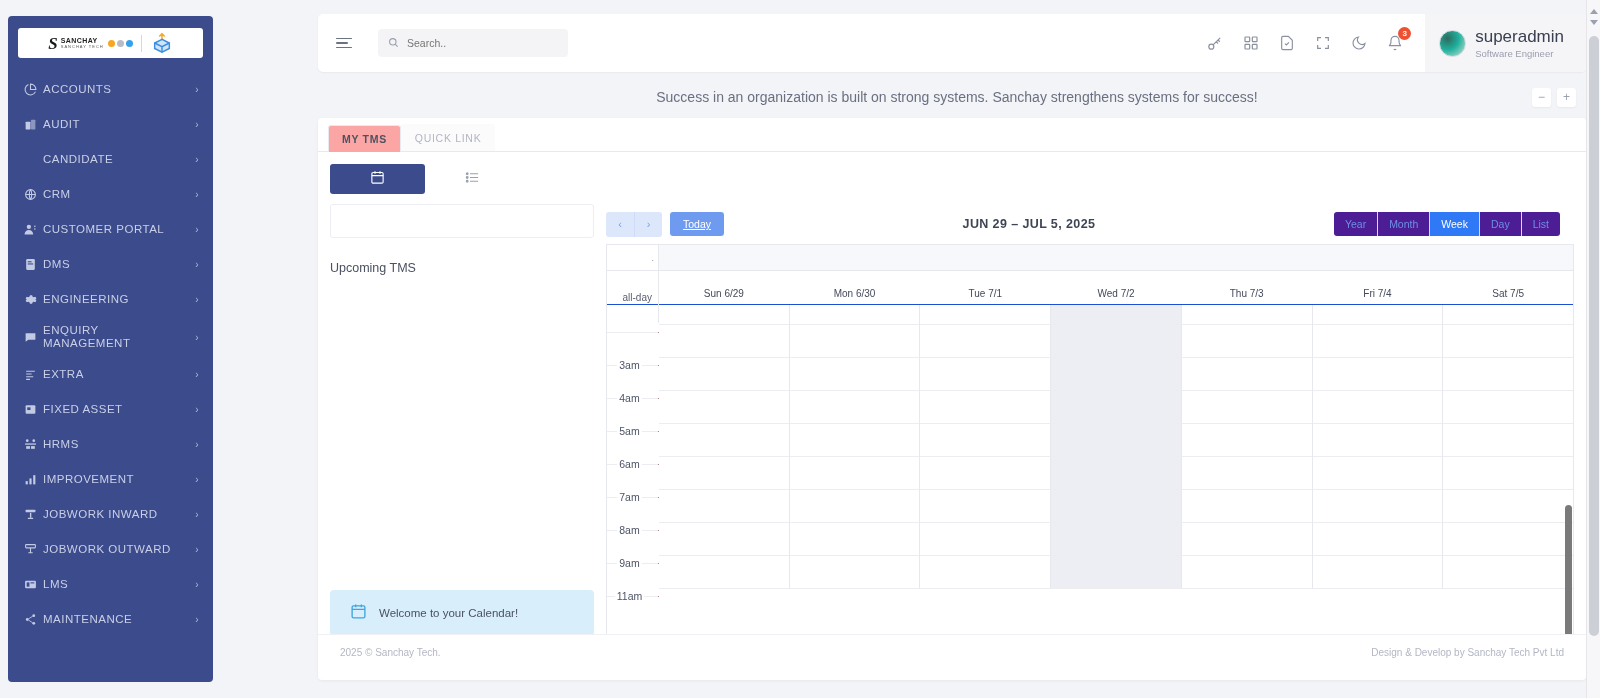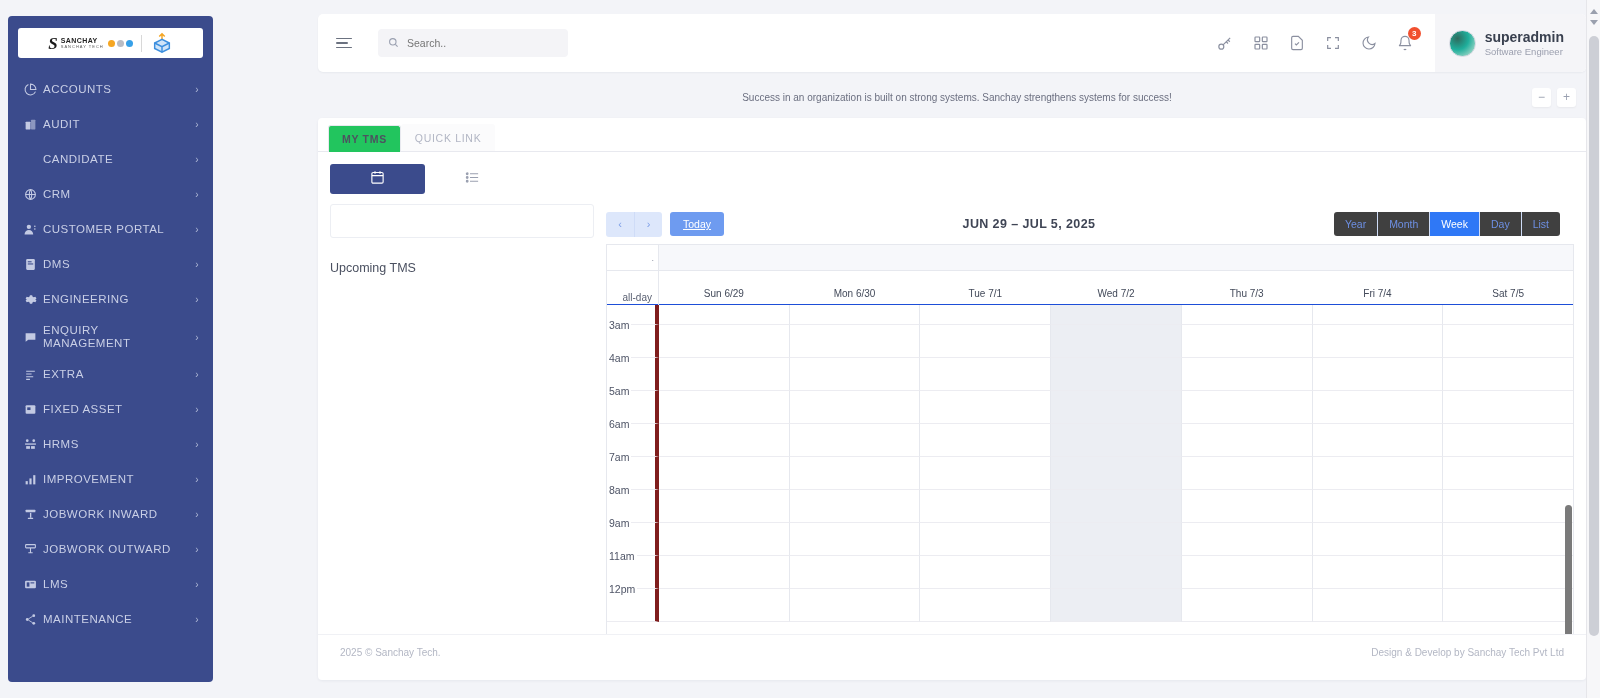--- a/index.html
+++ b/index.html
@@ -93,50 +93,50 @@
     display: flex; align-items: center; gap: 9px;
     background: #f5f5f8; height: 100%; padding: 0 22px 0 14px;
     border-radius: 0 5px 5px 0; cursor: pointer;
   }
   .avatar {
     width: 27px; height: 27px; border-radius: 50%;
     background: radial-gradient(circle at 30% 30%, #2e6b5e 0%, #1fae9b 45%, #cfe6d8 100%);
     border: 1px solid #d7d9e2;
   }
   .profile-txt { line-height: 1.3; }
-  .profile-name { font-size: 14px; color: #39404f; font-weight: bold; }
+  .profile-name { font-size: 17px; color: #39404f; font-weight: normal; }
   .profile-role { font-size: 9.5px; color: #9b9fae; }
 
   .banner {
     margin-top: 8px; height: 34px;
     display: flex; align-items: center; justify-content: center;
     position: relative;
   }
-  .banner-text { font-size: 10px; color: #6b6f80; margin-left: 10px; }
+  .banner-text { font-size: 14px; color: #6b6f80; margin-left: 10px; }
   .banner-actions { position: absolute; right: 10px; display: flex; gap: 6px; }
   .banner-btn {
     width: 19px; height: 19px; background: #fff; border-radius: 3px;
     display: flex; align-items: center; justify-content: center;
     color: #9aa0b0; font-size: 12px; cursor: pointer;
     box-shadow: 0 1px 2px rgba(0,0,0,.05);
   }
 
   .card {
     margin-top: 4px; background: #fff; border-radius: 4px;
     height: 562px; position: relative;
     box-shadow: 0 1px 3px rgba(20,30,60,.06);
   }
   .tabs { display: flex; padding: 6px 10px 0 10px; border-bottom: 1px solid #e8e9ef; }
   .tab {
     padding: 7px 13px; font-size: 10.5px; letter-spacing: .7px;
     color: #b2b6c4; cursor: pointer; background: #fbfbfc;
     border: 1px solid transparent; border-bottom: 0;
     border-radius: 3px 3px 0 0;
   }
-  .tab.active { color: #4d5260; font-weight: bold; background: #22c55e; border-color: #e8e9ef; position: relative; top: 1px; }
+  .tab.active { color: #4d5260; font-weight: bold; background: #fca5a5; border-color: #e8e9ef; position: relative; top: 1px; }
 
   .toolbar { display: flex; padding: 12px 12px 10px 12px; gap: 0; align-items: center; }
   .tool-btn {
     width: 95px; height: 30px; display: flex; align-items: center; justify-content: center;
     cursor: pointer; border-radius: 3px; color: #9aa0b0;
   }
   .tool-btn.active { background: #3b4b8c; color: #fff; }
   .tool-btn.plain { width: 95px; }
 
   .content { display: flex; padding: 0 12px; height: 452px; }
@@ -159,21 +159,21 @@
     display: flex; align-items: center; justify-content: center;
     font-size: 11px; cursor: pointer;
   }
   .nav-btn:first-child { border-radius: 3px 0 0 3px; }
   .nav-btn:last-child { border-radius: 0 3px 3px 0; border-left: 1px solid #cfdcf7; }
   .today-btn {
     margin-left: 8px; background: #6e9bf0; color: #fff;
     font-size: 10.5px; padding: 6px 13px; border-radius: 3px; cursor: pointer; text-decoration: underline;
   }
   .cal-title { flex: 1; text-align: center; font-size: 12.5px; color: #3f4555; font-weight: bold; letter-spacing: .4px; }
-  .view-btns { display: flex; background: #404040; border-radius: 3px; overflow: hidden; }
+  .view-btns { display: flex; background: #4c1d95; border-radius: 3px; overflow: hidden; }
   .view-btn {
     font-size: 10.5px; color: #6d8fe3; padding: 6px 11px; cursor: pointer;
     border-left: 1px solid #cfdcf7;
   }
   .view-btn:first-child { border-left: 0; }
   .view-btn.active { background: #2f78f6; color: #fff; }
 
   .cal-grid { flex: 1; border: 1px solid #e6e8ee; border-top: 1px solid #e6e8ee; position: relative; overflow: hidden; }
   .cal-row-head { display: flex; background: #f7f8fb; border-bottom: 1px solid #e6e8ee; height: 26px; }
   .cal-gutter { width: 52px; flex: 0 0 52px; border-right: 1px solid #e6e8ee; background: #fff; }
@@ -191,25 +191,26 @@
     padding-right: 6px; font-size: 10px; color: #5a6072;
   }
   .allday-cell { flex: 1; border-right: 1px solid #e6e8ee; }
   .allday-cell.today { background: #eceef3; }
   .allday-cell:last-child { border-right: 0; }
 
   .slots-wrap { position: relative; height: 352px; overflow: hidden; }
   .slots { position: absolute; top: -13px; left: 0; right: 0; }
   .slot-row { display: flex; height: 33px; }
   .slot-label {
-    width: 52px; flex: 0 0 52px; border-right: 4px solid #7f1d1d;
+    width: 52px; flex: 0 0 52px; border-right: 1px solid #7f1d1d;
     border-bottom: 1px solid #ececf1;
-    display: flex; align-items: flex-start; justify-content: flex-start;
+    display: flex; align-items: flex-start; justify-content: center;
     padding: 0 6px 0 0; font-size: 10.5px; color: #4e5466;
     position: relative;
+    margin-top: 40px;
   }
   .slot-label span { position: relative; top: -6px; background: #fff; padding: 0 2px; }
   .slot-cell { flex: 1; border-right: 1px solid #e6e8ee; border-bottom: 1px solid #ececf1; }
   .slot-cell.today { background: #eceef3; }
   .slot-cell:last-child { border-right: 0; }
 
   .cal-scroll {
     position: absolute; right: 1px; top: 200px; width: 7px; height: 260px;
     background: #7a7a7a; border-radius: 4px;
   }
@@ -548,20 +549,29 @@
               </svg>
           </span>
         </div>
       </div>
 
       <div class="content">
 
         <div class="left-panel">
           <div class="left-box"></div>
           <div class="upcoming-title">Upcoming TMS</div>
+          <div class="welcome">
+            <span>
+              <svg width="17" height="17" viewBox="0 0 24 24" fill="none" stroke="#3da5e0" stroke-width="1.9">
+                  <rect x="3" y="4" width="18" height="17" rx="2"></rect>
+                  <path d="M3 9h18M8 2v4M16 2v4"></path>
+                </svg>
+            </span>
+            <span class="welcome-txt">Welcome to your Calendar!</span>
+          </div>
         </div>
 
         <div class="cal">
           <div class="cal-head">
             <div class="nav-btns">
               <div class="nav-btn">‹</div>
               <div class="nav-btn">›</div>
             </div>
             <div class="today-btn">Today</div>
             <div class="cal-title">JUN 29 – JUL 5, 2025</div>
@@ -711,32 +721,20 @@
                     </div>
                     <div class="slot-cell"></div>
                     <div class="slot-cell"></div>
                     <div class="slot-cell"></div>
                     <div class="slot-cell today"></div>
                     <div class="slot-cell"></div>
                     <div class="slot-cell"></div>
                     <div class="slot-cell"></div>
                   </div>
                   <div class="slot-row minor" style="height: 0px;"></div>
-                  <div class="slot-row">
-                    <div class="slot-label">
-                      <span>12pm</span>
-                    </div>
-                    <div class="slot-cell"></div>
-                    <div class="slot-cell"></div>
-                    <div class="slot-cell"></div>
-                    <div class="slot-cell today"></div>
-                    <div class="slot-cell"></div>
-                    <div class="slot-cell"></div>
-                    <div class="slot-cell"></div>
-                  </div>
                   <div class="slot-row minor" style="height: 0px;"></div>
                 </div>
               <div class="cal-scroll"></div>
             </div>
           </div>
         </div>
       </div>
 
       <footer class="footer">
         <div class="footer-left">2025 © Sanchay Tech.</div>

